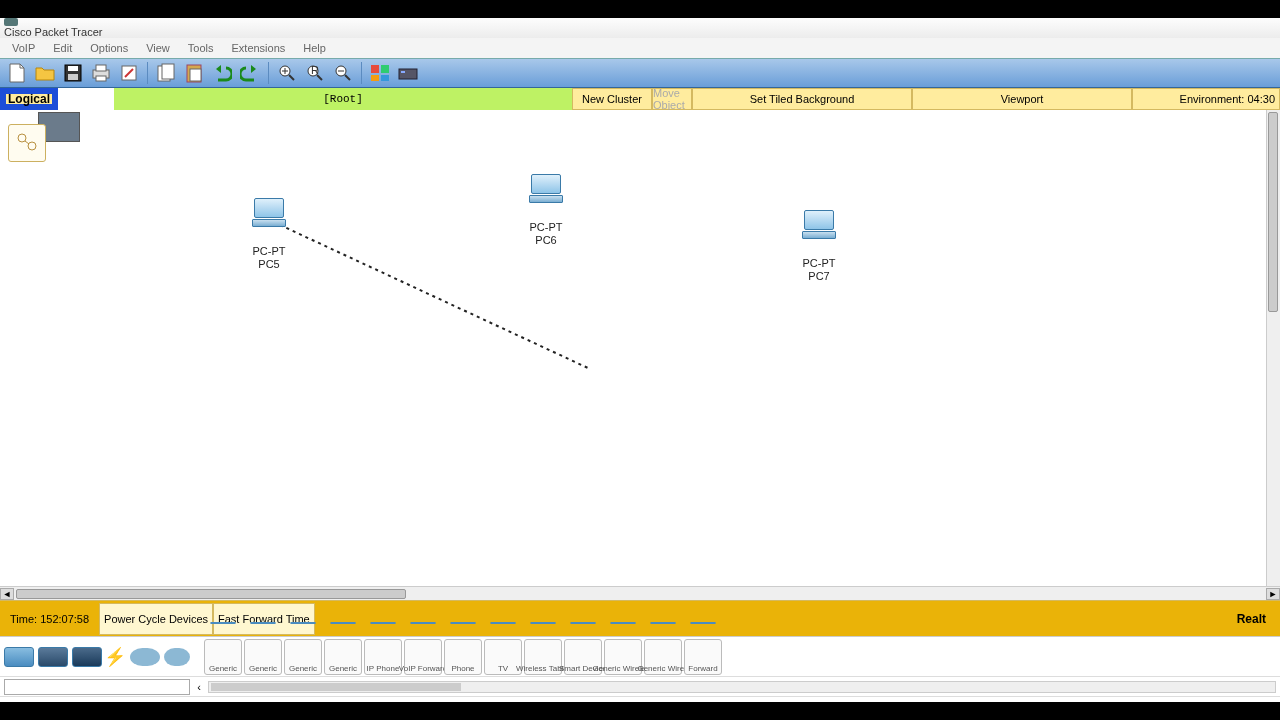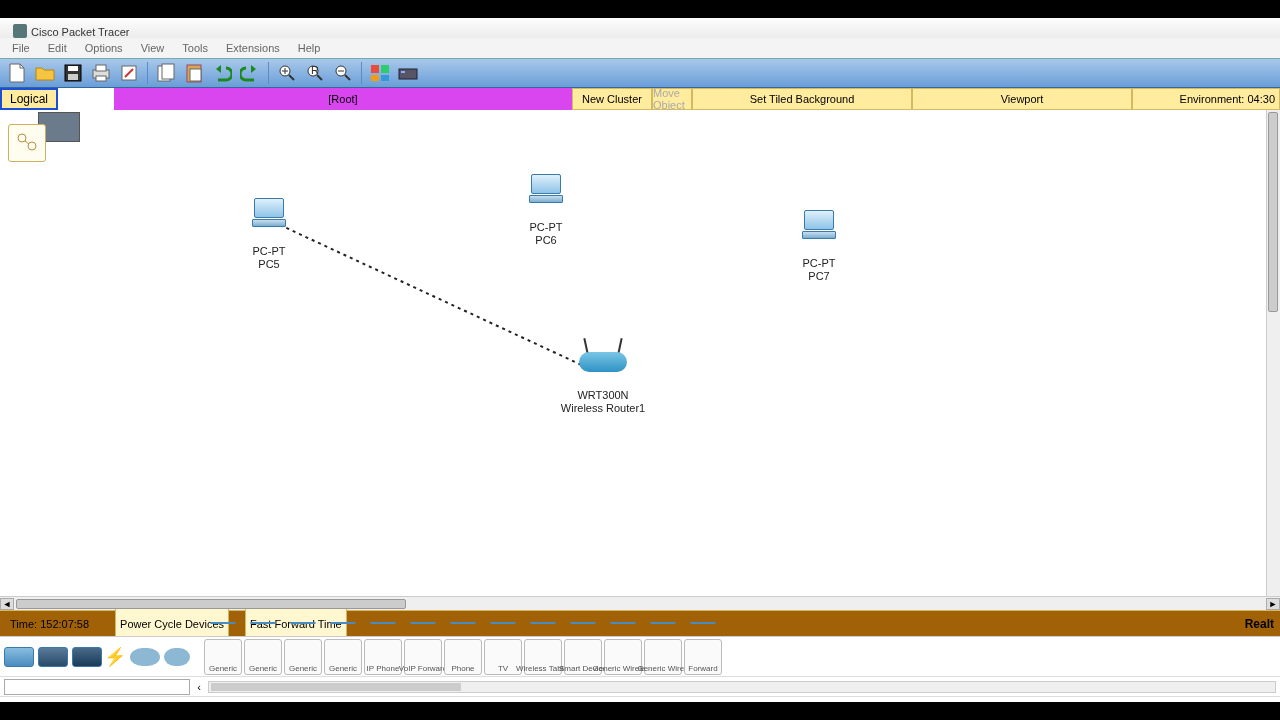--- a/index.html
+++ b/index.html
@@ -1,30 +1,30 @@
 <!DOCTYPE html>
 <html><head>
 <meta charset="utf-8">
 <style>
 * { margin: 0; padding: 0; box-sizing: border-box; font-family: Tahoma, Arial, sans-serif; font-size: 11px; }
 body { background: #000; width: 1280px; height: 720px; overflow: hidden; position: relative; }
 .app-window { position: absolute; top: 18px; left: 0; right: 0; bottom: 18px; background: #fff; display: flex; flex-direction: column; }
-.titlebar { height: 20px; background: linear-gradient(#fdfdfd,#ececec); display: flex; align-items: flex-end; padding-left: 13px; font-size: 12px; color: #333; }
+.titlebar { height: 20px; background: linear-gradient(#fdfdfd,#ececec); display: flex; align-items: flex-start; padding-left: 4px; font-size: 12px; color: #333; flex-direction: column; }
 .titlebar .icon { width: 14px; height: 14px; background: #577; margin-right: 4px; border-radius: 2px; }
 .menubar { height: 20px; background: #f4f4f4; display: flex; align-items: center; padding-left: 4px; gap: 2px; color: #666; font-size: 12px; }
 .menubar span { padding: 2px 8px; cursor: default; }
 .toolbar { height: 30px; background: linear-gradient(#a8c8ea,#6a9ed8); display: flex; align-items: center; padding: 0 4px; gap: 2px; border-top: 1px solid #7aa; border-bottom: 1px solid #369; }
 .tb-btn { width: 26px; height: 26px; display: flex; align-items: center; justify-content: center; cursor: pointer; }
 .tb-sep { width: 1px; height: 22px; background: #5b8bc0; margin: 0 3px; }
 .secondbar { height: 22px; display: flex; align-items: stretch; }
-.tab-logical { width: 58px; background: #ffec9e; border: 2px solid #1d4ed8; display: flex; align-items: center; justify-content: center; font-weight: normal; font-size: 12px; }
+.tab-logical { width: 58px; background: #ffec9e; border: 6px solid #1d4ed8; display: flex; align-items: center; justify-content: center; font-weight: bold; font-size: 12px; }
 .sb-gap { width: 56px; background: #fff; }
 .sb-btn { background: #ffec9e; border: 1px solid #d4b960; display: flex; align-items: center; justify-content: center; font-size: 11px; cursor: pointer; }
 .sb-back { width: 216px; }
-.sb-root { flex: 1; background: #d946ef; display: flex; align-items: center; justify-content: center; }
+.sb-root { flex: 1; background: #bef264; display: flex; align-items: center; justify-content: center; font-family: Liberation Mono, monospace; }
 .sb-new { width: 80px; }
 .sb-move { width: 40px; color: #aaa; }
 .sb-tiled { width: 220px; }
 .sb-viewport { width: 220px; }
 .sb-env { width: 148px; justify-content: flex-end; padding-right: 4px; }
 .canvas-area { flex: 1; position: relative; background: #fff; overflow: hidden; }
 .mini-box { position: absolute; top: 2px; left: 38px; width: 42px; height: 30px; background: #6b7b8b; border: 1px solid #555; }
 .mini-tool { position: absolute; top: 14px; left: 8px; width: 38px; height: 38px; background: #fffcf0; border: 1px solid #ccb060; border-radius: 3px; display: flex; align-items: center; justify-content: center; }
 .device { position: absolute; text-align: center; cursor: pointer; }
 .device .lbl { font-size: 11px; color: #222; line-height: 1.2; margin-top: 17px; }
@@ -36,24 +36,24 @@
 .router-antenna { width: 2px; height: 16px; background: #333; position: absolute; top: -6px; }
 .router-antenna.l { left: 6px; transform: rotate(-12deg); }
 .router-antenna.r { right: 6px; transform: rotate(12deg); }
 svg.link { position: absolute; top: 0; left: 0; pointer-events: none; }
 .scroll-h { height: 14px; background: #efefef; border-top: 1px solid #ccc; display: flex; align-items: center; }
 .scroll-h .arrow { width: 14px; height: 12px; background: #ddd; border: 1px solid #aaa; text-align: center; font-size: 9px; line-height: 10px; }
 .scroll-h .track { flex: 1; position: relative; height: 12px; }
 .scroll-h .thumb { position: absolute; left: 2px; width: 390px; height: 10px; top: 1px; background: #ccc; border: 1px solid #999; border-radius: 2px; }
 .scroll-v { position: absolute; right: 0; top: 0; bottom: 0; width: 14px; background: #efefef; border-left: 1px solid #ccc; }
 .scroll-v .thumb { position: absolute; top: 2px; left: 1px; width: 10px; height: 200px; background: #ccc; border: 1px solid #999; border-radius: 2px; }
-.timebar { height: 26px; background: #a16207; border-top: 1px solid #d4b960; display: flex; align-items: center; gap: 16px; }
+.timebar { height: 36px; background: #eab308; border-top: 1px solid #d4b960; display: flex; align-items: center; }
 .timebar .time { padding: 0 10px; font-size: 11px; }
 .timebar .btn { border: 1px solid #d4b960; padding: 9px 4px; background: #fff7d0; font-size: 11px; cursor: pointer; }
-.timebar .realtime { margin-left: auto; padding-right: 6px; font-weight: bold; font-size: 12px; }
+.timebar .realtime { margin-left: auto; padding-right: 14px; font-weight: bold; font-size: 12px; }
 .device-cat { height: 40px; background: #fff; display: flex; align-items: center; padding: 2px 4px; gap: 4px; border-top: 1px solid #ccc; }
 .cat-big { width: 30px; height: 20px; background: linear-gradient(#88bde0,#4a8cc0); border: 1px solid #3a7aa8; border-radius: 3px; }
 .cat-bolt { width: 20px; height: 26px; display: flex; align-items: center; justify-content: center; font-size: 18px; color: #f60; }
 .cat-cloud { width: 30px; height: 18px; background: #8cb8d4; border-radius: 50% / 60%; }
 .cat-sep { width: 6px; }
 .pal-item { width: 38px; height: 36px; border: 1px solid #bbb; border-radius: 3px; display: flex; flex-direction: column; align-items: center; justify-content: flex-end; padding-bottom: 1px; background: #fafafa; cursor: pointer; gap: 40px; }
 .pal-item .pi { width: 26px; height: 18px; background: linear-gradient(#cfe8f6,#7ab6dc); border: 1px solid #4a8cc0; border-radius: 2px; margin-bottom: 1px; }
 .pal-item .pt { font-size: 8px; color: #555; line-height: 1; white-space: nowrap; }
 .filter-row { height: 20px; display: flex; align-items: center; padding: 0 4px; gap: 4px; border-top: 1px solid #ddd; }
 .filter-row input { width: 186px; height: 16px; border: 1px solid #aaa; font-size: 11px; padding: 0 2px; }
@@ -65,21 +65,21 @@
 <body>
 
 <div class="app-window">
 
   <div class="titlebar">
     <div class="icon"></div>
     <span>Cisco Packet Tracer</span>
   </div>
 
   <div class="menubar">
-    <span>File</span>
+    <span>VoIP</span>
     <span>Edit</span>
     <span>Options</span>
     <span>View</span>
     <span>Tools</span>
     <span>Extensions</span>
     <span>Help</span>
   </div>
 
   <div class="toolbar">
     <div class="tb-btn">
@@ -219,28 +219,20 @@
     </div>
 
     <div class="device" style="left:802px; top:100px;">
       <div class="pc-icon">
           <div class="pc-monitor"></div>
           <div class="pc-base"></div>
         </div>
       <div class="lbl"><span>PC-PT</span><br><span>PC7</span></div>
     </div>
 
-    <div class="device" style="left:556px; top:234px; width:94px;">
-      <div class="router-icon">
-        <div class="router-antenna l"></div>
-          <div class="router-antenna r"></div>
-        <div class="router-body"></div>
-      </div>
-      <div class="lbl"><span>WRT300N</span><br><span>Wireless Router1</span></div>
-    </div>
 
     <div class="scroll-v">
         <div class="thumb"></div>
       </div>
   </div>
 
   <div class="scroll-h">
     <div class="arrow">◄</div>
     <div class="track">
         <div class="thumb"></div>

